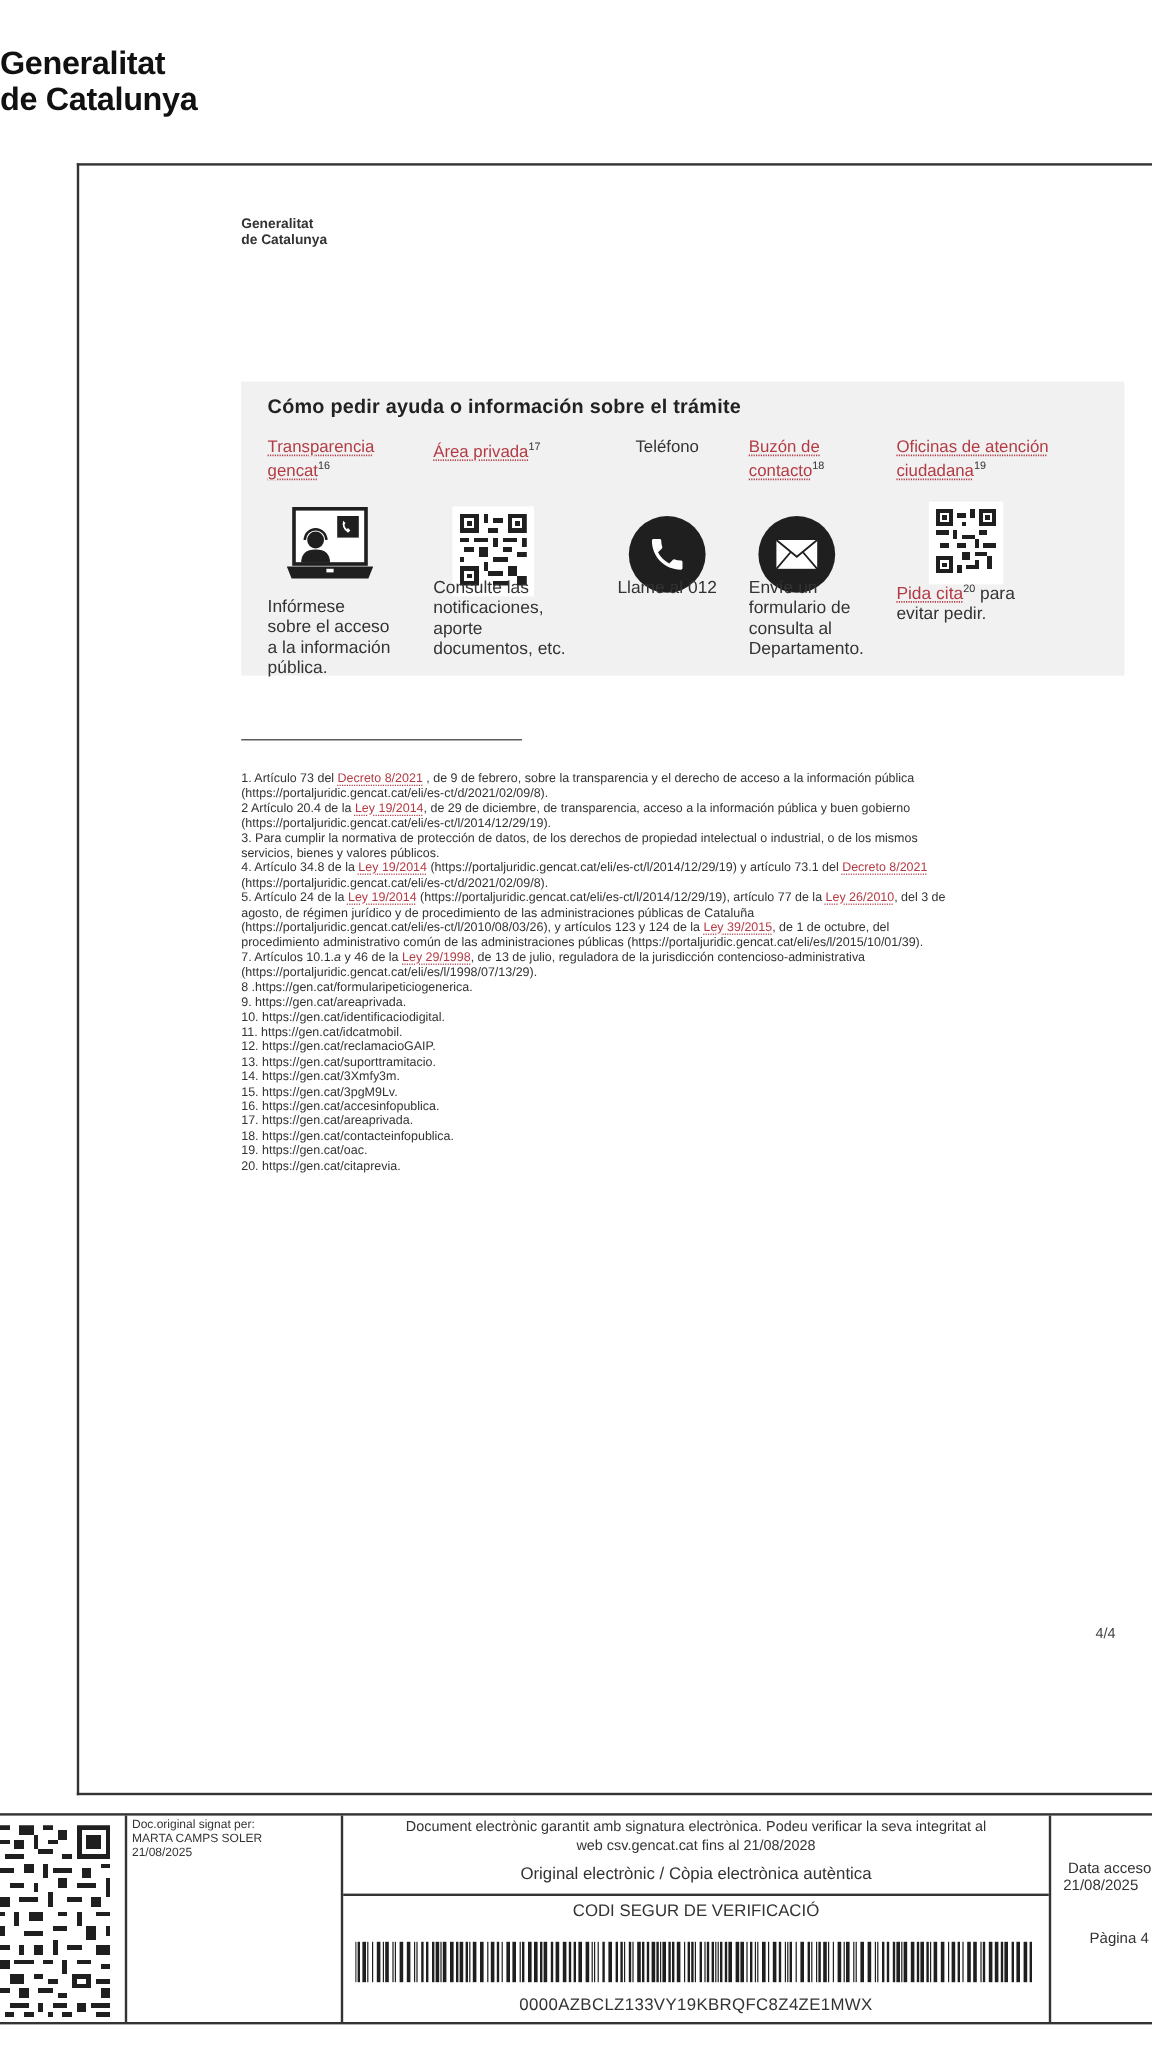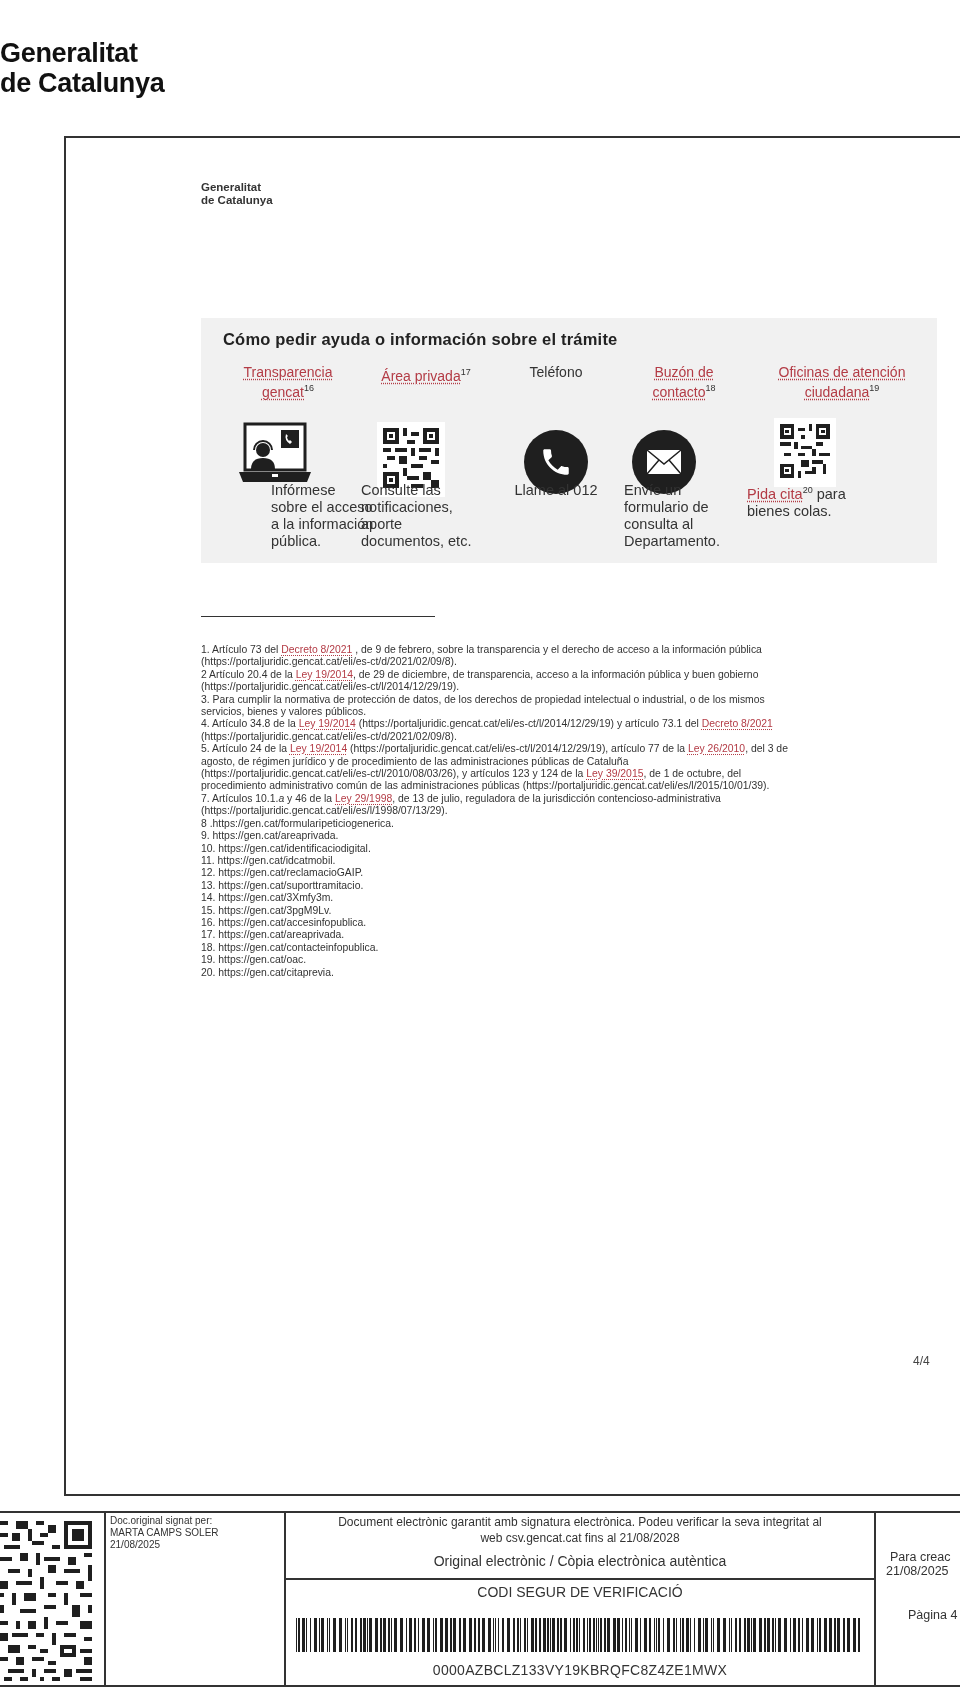--- a/index.html
+++ b/index.html
@@ -3,21 +3,21 @@
 <meta charset="utf-8">
 <style>
   html, body { margin:0; padding:0; background:#ffffff; }
   body { width:960px; height:1706px; position:relative; overflow:hidden; font-family:"Liberation Sans", sans-serif; color:#222; }
   .outer-logo { position:absolute; left:0; top:38px; font-weight:bold; font-size:27px; line-height:30px; color:#111; letter-spacing:-0.3px; }
   .page-frame { position:absolute; left:64px; top:136px; width:920px; height:1360px; border:2px solid #333; border-right:none; box-sizing:border-box; background:#fff; }
   .inner-logo { position:absolute; left:201px; top:181px; font-weight:bold; font-size:11.5px; line-height:13px; color:#333; }
   .help-box { position:absolute; left:201px; top:318px; width:736px; height:245px; background:#f1f1f1; }
   .help-title { position:absolute; left:22px; top:12px; font-weight:bold; font-size:16.5px; color:#222; letter-spacing:0.2px; }
   .col { position:absolute; top:46px; font-size:14px; color:#333; }
-  .col .head { line-height:16px; min-height:34px;text-align:center; }
+  .col .head { line-height:16px; min-height:34px; }
   .link { color:#b33b45; text-decoration:underline dotted #b33b45; text-underline-offset:2px; }
   sup { font-size:9px; color:#333; }
   .col .desc { position:absolute; top:116px; width:130px; font-size:14.5px; line-height:17px; color:#333; }
   .icon-box { position:absolute; top:52px; }
   .qr { background:#fff; padding:6px; }
   .circle { width:64px; height:64px; border-radius:50%; background:#1f1f1f; display:flex; align-items:center; justify-content:center; }
   .rule { position:absolute; left:201px; top:616px; width:234px; border-top:1.5px solid #333; }
   .notes { position:absolute; left:201px; top:644px; width:740px; font-size:10.4px; line-height:12.4px; color:#333; }
   .notes div { white-space:nowrap; }
   .pagenum { position:absolute; left:913px; top:1354px; font-size:12px; color:#444; }
@@ -58,21 +58,21 @@
         <rect x="6" y="2" width="60" height="46" fill="#fff" stroke="#1f1f1f" stroke-width="3"></rect>
         <rect x="42" y="8" width="18" height="18" fill="#1f1f1f"></rect>
         <path d="M47 12 q-2 6 4 10 l2 -2 l-2 -2 l-1 1 q-2 -2 -2 -4 l1 -1 z" fill="#fff"></path>
         <circle cx="24" cy="28" r="7" fill="#1f1f1f"></circle>
         <path d="M15 28 a9 9 0 0 1 18 0" fill="none" stroke="#1f1f1f" stroke-width="2"></path>
         <path d="M12 47 q0 -11 12 -11 q12 0 12 11 z" fill="#1f1f1f"></path>
         <path d="M0 50 h72 l-4 10 h-64 z" fill="#1f1f1f"></path>
         <rect x="33" y="52" width="6" height="3" fill="#fff"></rect>
       </svg>
     </div>
-    <div class="desc" style="top:118px;margin-left:48px;">
+    <div class="desc" style="top:134px;">
       <div>Infórmese</div>
         <div>sobre el acceso</div>
         <div>a la información</div>
         <div>pública.</div>
     </div>
   </div>
 
   <div class="col" style="left:160px;width:130px;">
     <div class="head"><span class="link">Área privada</span><sup>17</sup></div>
     <div class="icon-box qr" style="left:16px;top:58px;">
@@ -174,21 +174,21 @@
             <rect x="9" y="10" width="3" height="1"></rect>
             <rect x="12" y="11" width="1" height="3"></rect>
           <rect x="5" y="13" width="1" height="2"></rect>
             <rect x="7" y="13" width="3" height="1"></rect>
             <rect x="9" y="12" width="1" height="1"></rect>
         </g>
       </svg>
     </div>
     <div class="desc" style="top:118px;width:190px;">
       <div><span class="link">Pida cita</span><sup>20</sup><span> para</span></div>
-      <div>bienes colas.</div>
+      <div>evitar pedir.</div>
     </div>
   </div>
 </div>
 
 <div class="rule"></div>
 
 <div class="notes" id="notes">
     <div><span>1. Artículo 73 del </span><span class="link">Decreto 8/2021</span><span> , de 9 de febrero, sobre la transparencia y el derecho de acceso a la información pública</span></div>
     <div><span>(https://portaljuridic.gencat.cat/eli/es-ct/d/2021/02/09/8).</span></div>
     <div><span>2 Artículo 20.4 de la </span><span class="link">Ley 19/2014</span><span>, de 29 de diciembre, de transparencia, acceso a la información pública y buen gobierno</span></div>
@@ -457,17 +457,17 @@
           <rect x="541" y="0" width="3" height="34" fill="#1f1f1f"></rect>
           <rect x="547" y="0" width="2" height="34" fill="#1f1f1f"></rect>
           <rect x="551" y="0" width="3" height="34" fill="#1f1f1f"></rect>
           <rect x="557" y="0" width="3" height="34" fill="#1f1f1f"></rect>
           <rect x="562" y="0" width="2" height="34" fill="#1f1f1f"></rect>
         </svg>
       <div class="csv">0000AZBCLZ133VY19KBRQFC8Z4ZE1MWX</div>
     </div>
   </div>
   <div class="fcell right-cell">
-    <div style="position:absolute;left:14px;top:37px;white-space:nowrap;">Para creac</div>
+    <div style="position:absolute;left:14px;top:37px;white-space:nowrap;">Data acceso</div>
     <div style="position:absolute;left:10px;top:51px;white-space:nowrap;">21/08/2025</div>
     <div style="position:absolute;left:32px;top:95px;white-space:nowrap;">Pàgina 4</div>
   </div>
 </div>
 
 </body></html>

